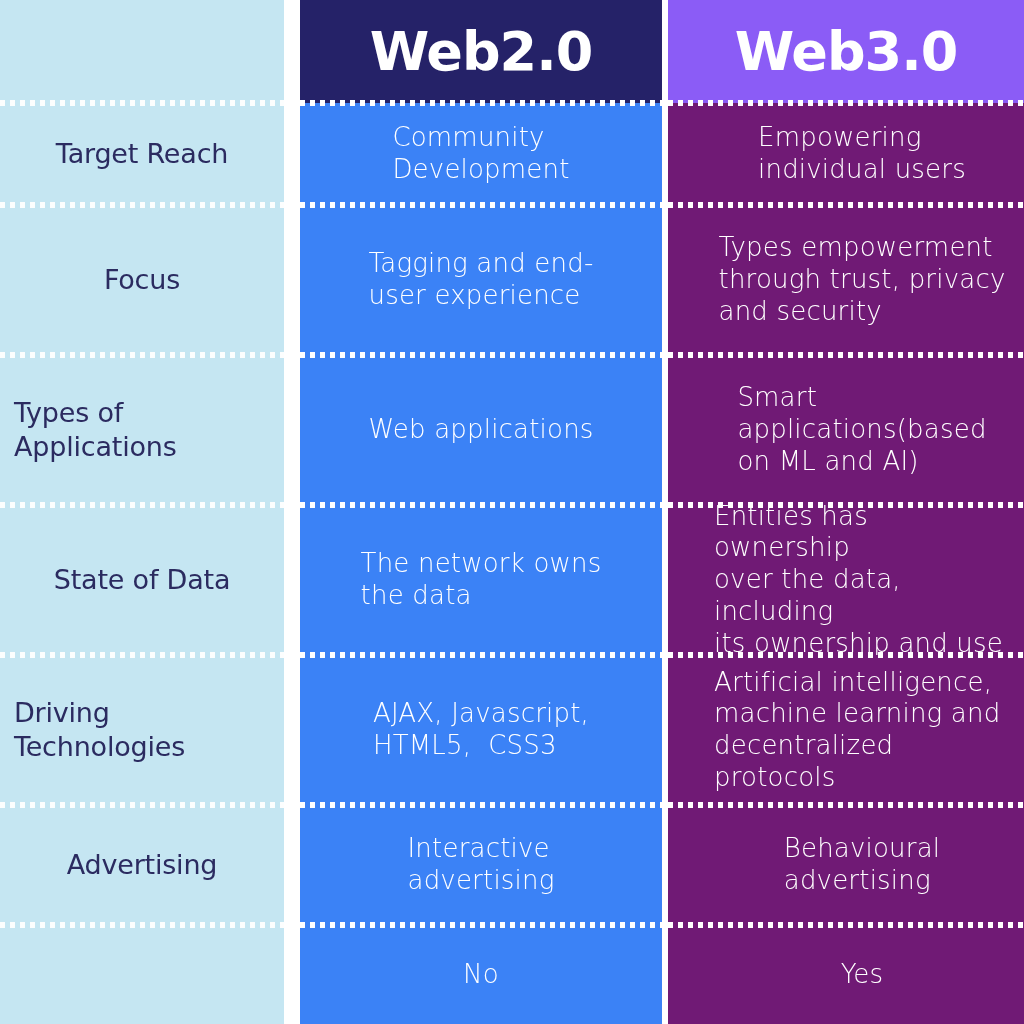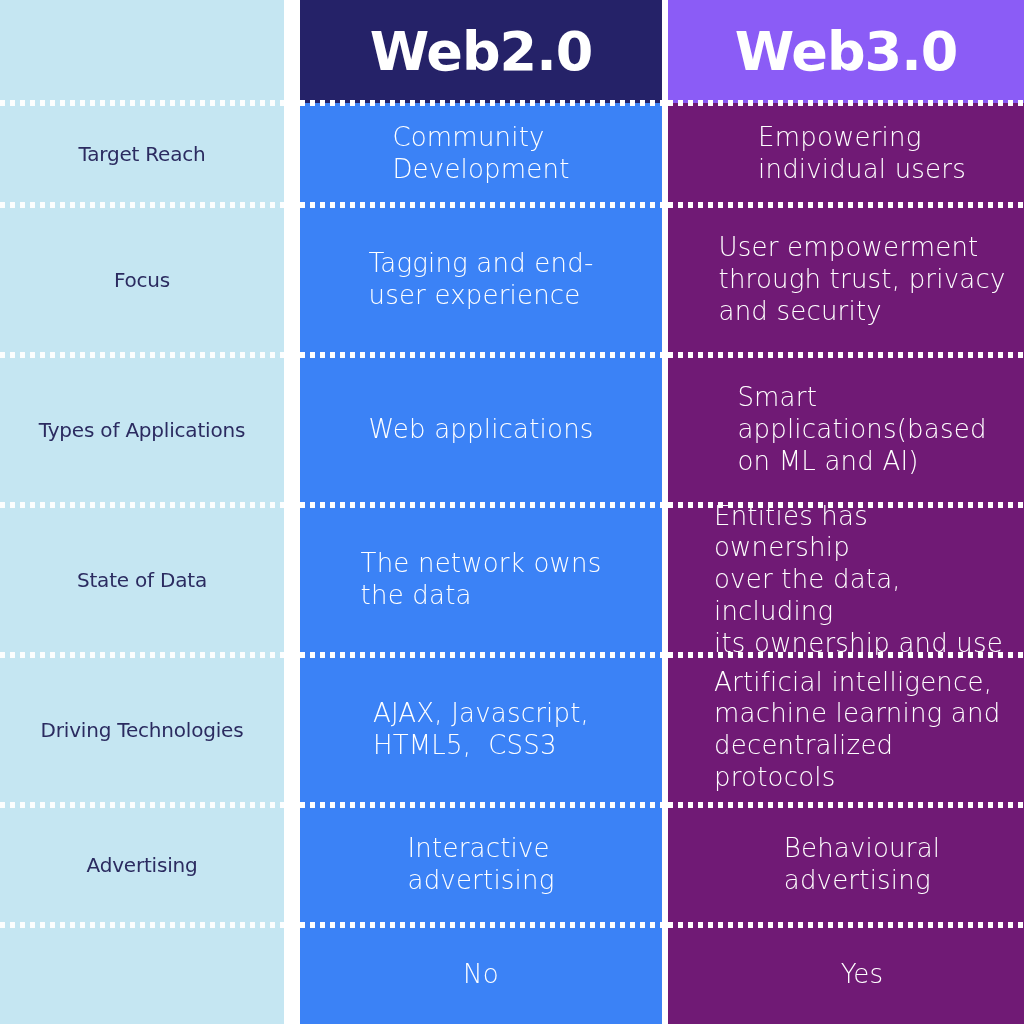--- a/index.html
+++ b/index.html
@@ -57,21 +57,21 @@
     letter-spacing: -1px;
     line-height: 1;
   }
 
   
   .label-cell {
     grid-column: 1;
     background: #c5e6f2;
     color: #2b2b60;
     font-family: "DejaVu Sans", sans-serif;
-    font-size: 20px;
+    font-size: 27px;
     font-weight: normal;
     line-height: 1.25;
     letter-spacing: -0.2px;
   }
 
   
   .val-cell {
     color: #ffffff;
     font-family: "DejaVu Sans", sans-serif;
     font-size: 26px;
@@ -121,21 +121,21 @@
 
   <div class="cell label-cell" style="grid-row:2">Target Reach</div>
   <div class="cell val-cell col-web2" style="grid-row:2">Community
 Development</div>
   <div class="cell val-cell col-web3" style="grid-row:2">Empowering
 individual users</div>
 
   <div class="cell label-cell" style="grid-row:3">Focus</div>
   <div class="cell val-cell col-web2" style="grid-row:3">Tagging and end-
 user experience</div>
-  <div class="cell val-cell col-web3" style="grid-row:3">User empowerment
+  <div class="cell val-cell col-web3" style="grid-row:3">Types empowerment
 through trust, privacy
 and security</div>
 
   <div class="cell label-cell" style="grid-row:4">Types of Applications</div>
   <div class="cell val-cell col-web2" style="grid-row:4">Web applications</div>
   <div class="cell val-cell col-web3" style="grid-row:4">Smart
 applications(based
 on ML and AI)</div>
 
   <div class="cell label-cell" style="grid-row:5">State of Data</div>

